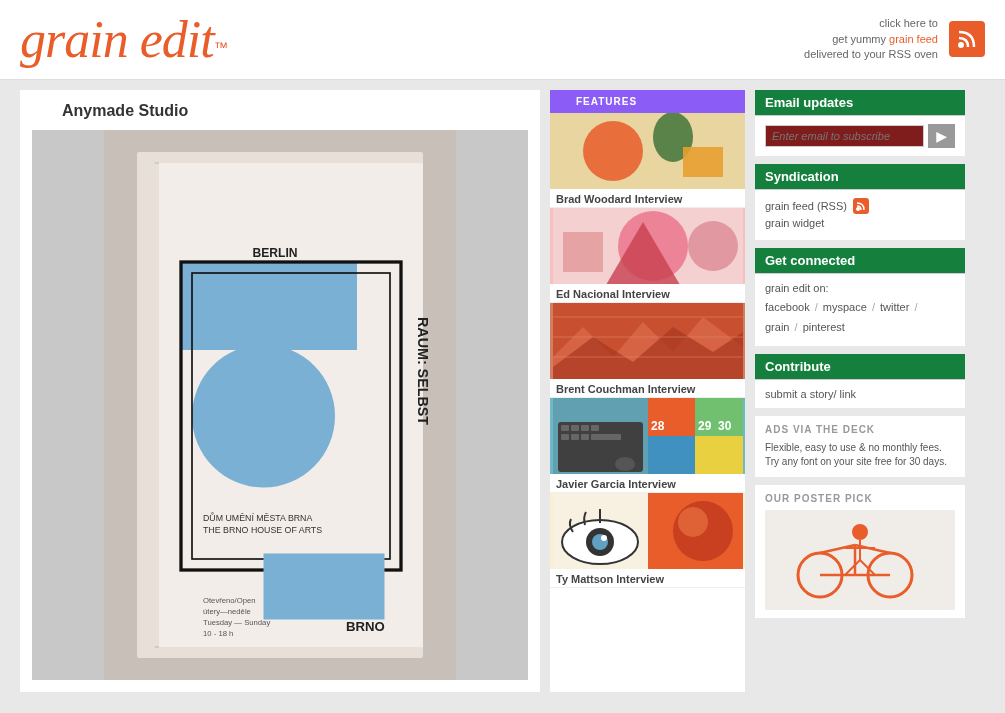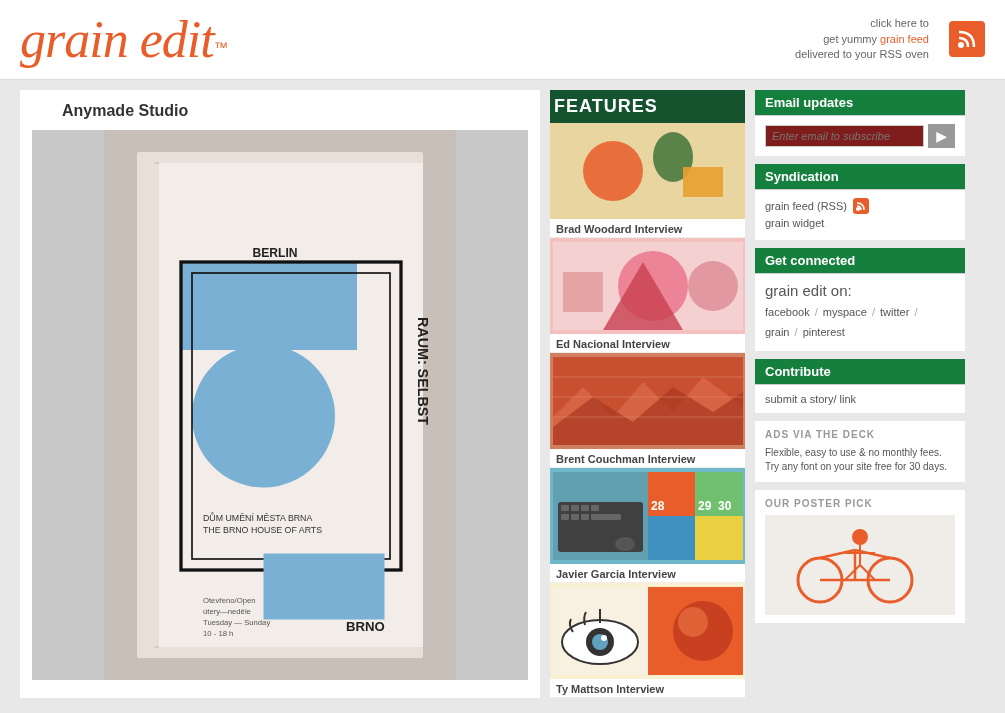--- a/index.html
+++ b/index.html
@@ -2,60 +2,60 @@
 <html><head>
   <meta charset="utf-8">
   <style>
     * { margin: 0; padding: 0; box-sizing: border-box; }
     body { font-family: Arial, Helvetica, sans-serif; background: #e8e8e8; width: 1005px; min-height: 713px; font-size: 12px; color: #333; }
 
     
     #header { background: #fff; padding: 10px 20px; display: flex; align-items: center; justify-content: space-between; border-bottom: 1px solid #ddd; }
     #logo-text { font-family: Georgia, serif; font-size: 52px; color: #e85d2a; font-style: italic; letter-spacing: -1px; }
     #logo-tm { font-size: 14px; color: #e85d2a; vertical-align: super; }
-    #rss-area { text-align: right; display: flex; align-items: center; gap: 20px; }
+    #rss-area { text-align: right; display: flex; align-items: center; gap: 11px; }
     #rss-text { font-size: 11px; color: #666; line-height: 1.4; }
     #rss-text a { color: #e85d2a; text-decoration: none; }
     #rss-icon { background: #e85d2a; width: 36px; height: 36px; border-radius: 4px; display: flex; align-items: center; justify-content: center; color: #fff; font-size: 18px; }
 
     
     #main { display: flex; gap: 0; padding: 10px 20px; background: #e8e8e8; }
 
     
     #left-col { background: #fff; flex: 0 0 520px; margin-right: 10px; padding: 12px; }
     #section-title { font-size: 16px; font-weight: bold; color: #333; margin-bottom: 10px; margin-left: 30px; }
     #main-image { width: 100%; height: 550px; background: #c8c8c8; display: flex; align-items: center; justify-content: flex-end; overflow: hidden; }
 
     
     #book-svg { width: 320px; height: 500px; }
 
     
     #center-col { flex: 0 0 195px; background: #fff; margin-right: 10px; padding: 0; }
-    #features-header { background: #14532d; color: #fff; font-size: 18px; font-weight: bold; letter-spacing: 1px; padding: 6px 4px; }
+    #features-header { background: #8b5cf6; color: #fff; font-size: 10px; font-weight: bold; letter-spacing: 1px; padding: 6px 26px; }
     .feature-item { border-bottom: 1px solid #eee; }
-    .feature-img { width: 100%; height: 96px; overflow: hidden; display: flex; align-items: center; justify-content: center; }
+    .feature-img { width: 100%; height: 76px; overflow: hidden; display: flex; align-items: center; justify-content: center; }
     .feature-label { padding: 4px 6px 2px; font-size: 11px; font-weight: bold; color: #444; }
 
     
     #right-col { flex: 0 0 210px; }
     .sidebar-section { background: #fff; margin-bottom: 8px; padding: 8px 10px; }
     .sidebar-section-header { font-size: 13px; font-weight: bold; color: #555; border-bottom: 1px solid #ccc; padding-bottom: 5px; margin-bottom: 8px; }
     .sidebar-section-header.gray { background: #15803d; color: #fff; margin: -8px -10px 8px; padding: 5px 10px; }
 
     
     #email-form { display: flex; align-items: center; gap: 4px; }
     #email-input { flex: 1; border: 1px solid #ccc; padding: 4px 6px; font-size: 11px; font-style: italic; color: #999; background: #fafafa; }
     #email-submit { background: #888; border: none; color: #fff; padding: 4px 6px; cursor: pointer; font-size: 12px; }
 
     
     .synd-row { display: flex; align-items: center; gap: 6px; font-size: 11px; color: #555; margin-bottom: 3px; }
     .rss-small { width: 16px; height: 16px; background: #e85d2a; border-radius: 3px; display: inline-flex; align-items: center; justify-content: center; color: #fff; font-size: 9px; }
 
     
-    .social-label { font-size: 15px; color: #555; margin-bottom: 4px; }
+    .social-label { font-size: 11px; color: #555; margin-bottom: 4px; }
     .social-links { font-size: 11px; color: #555; line-height: 1.8; }
     .social-links a { color: #555; text-decoration: none; }
     .sep { color: #aaa; margin: 0 2px; }
 
     
     .contribute-link { font-size: 11px; color: #555; }
     .contribute-link a { color: #555; text-decoration: none; }
 
     
     .ads-header { font-size: 10px; font-weight: bold; letter-spacing: 1px; color: #999; margin-bottom: 6px; }

